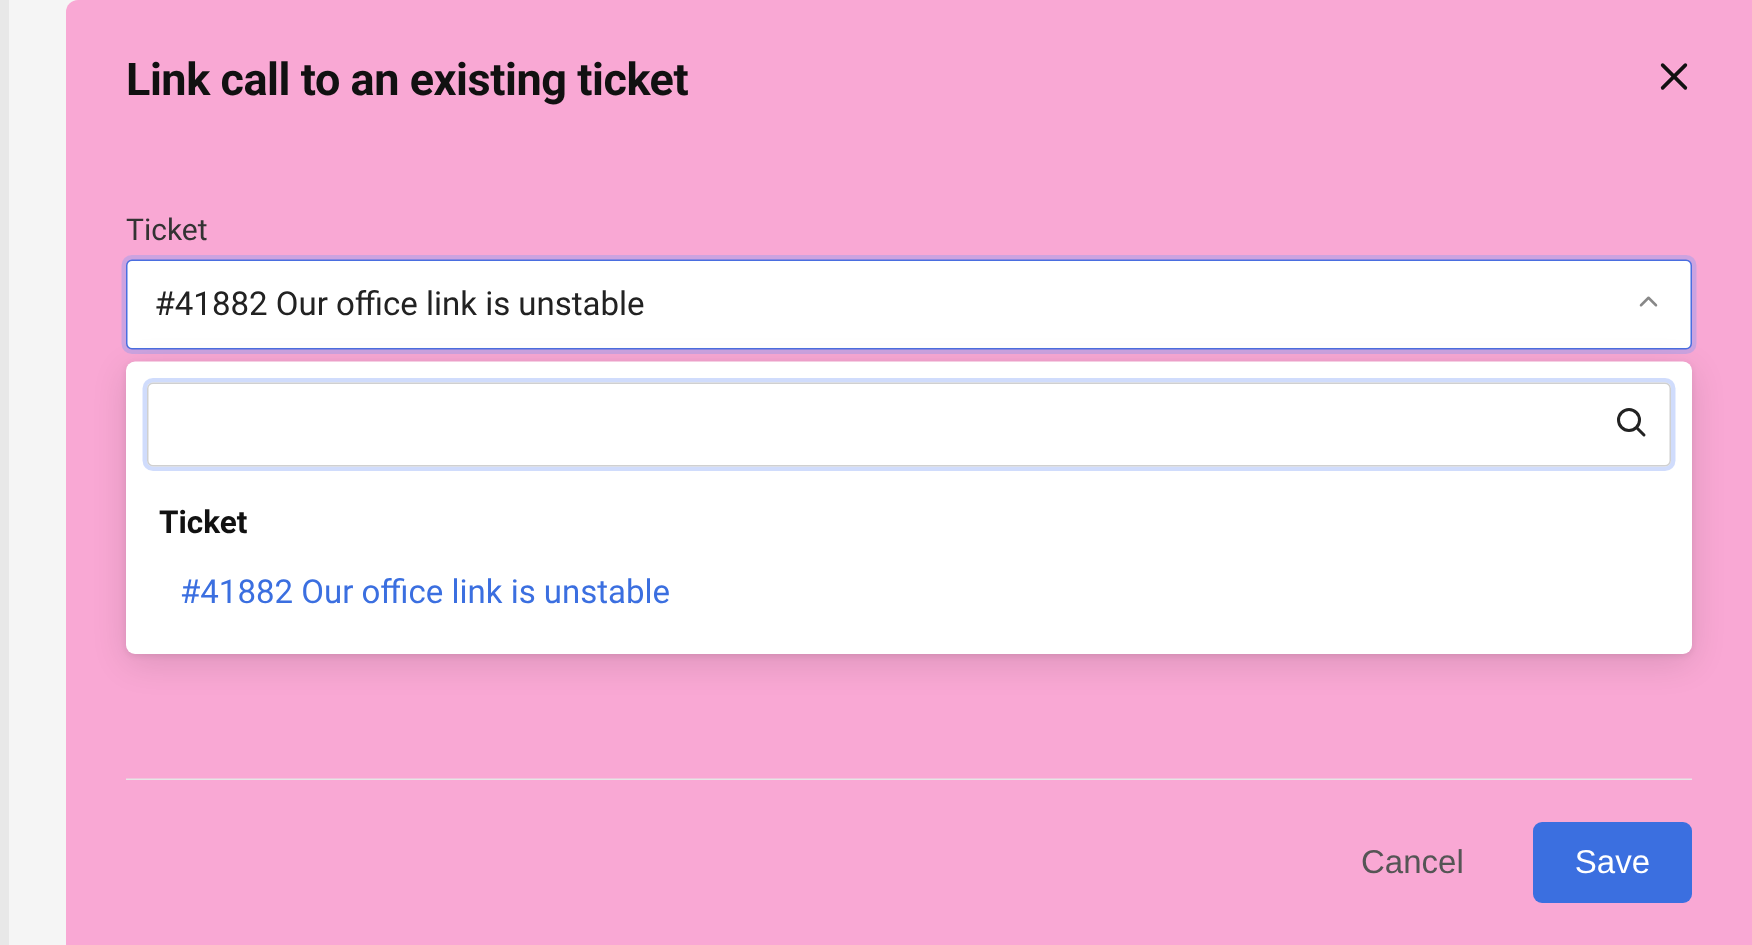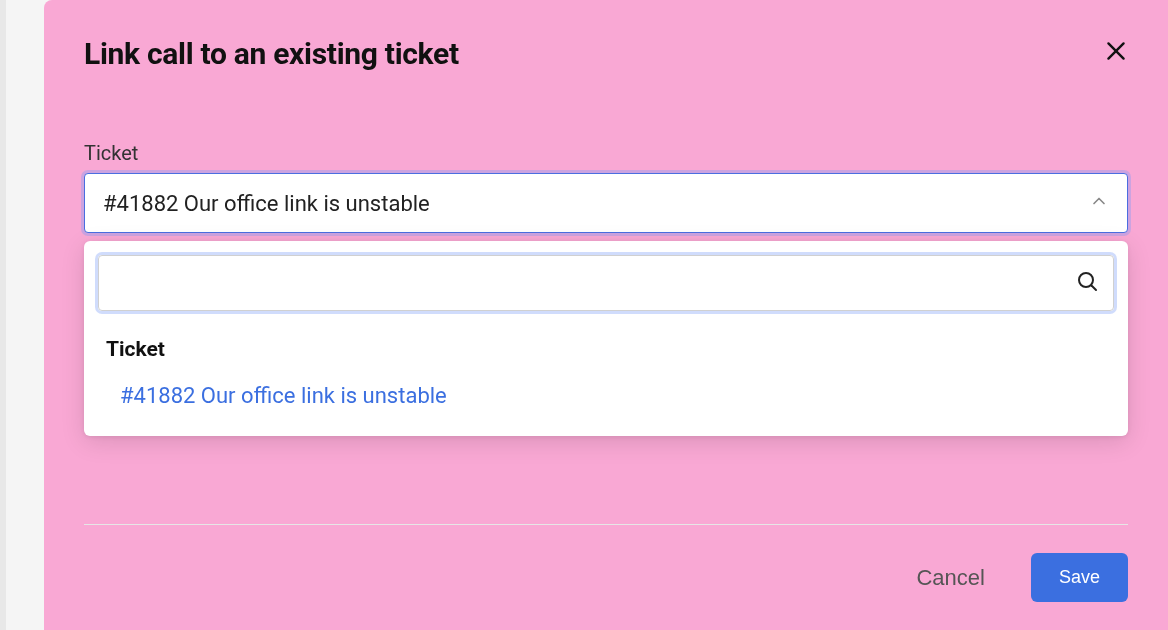--- a/index.html
+++ b/index.html
@@ -152,21 +152,21 @@
       font-size: 22px;
       color: #555;
       cursor: pointer;
       padding: 10px 8px;
     }
     .save-btn {
       background: #3b6fe0;
       color: #fff;
       border: none;
       border-radius: 6px;
-      font-size: 18px;
+      font-size: 22px;
       font-weight: 500;
       padding: 14px 28px;
       cursor: pointer;
       text-align: center;
     }
     
     .search-input::placeholder {
       color: #999;
     }
   </style>

